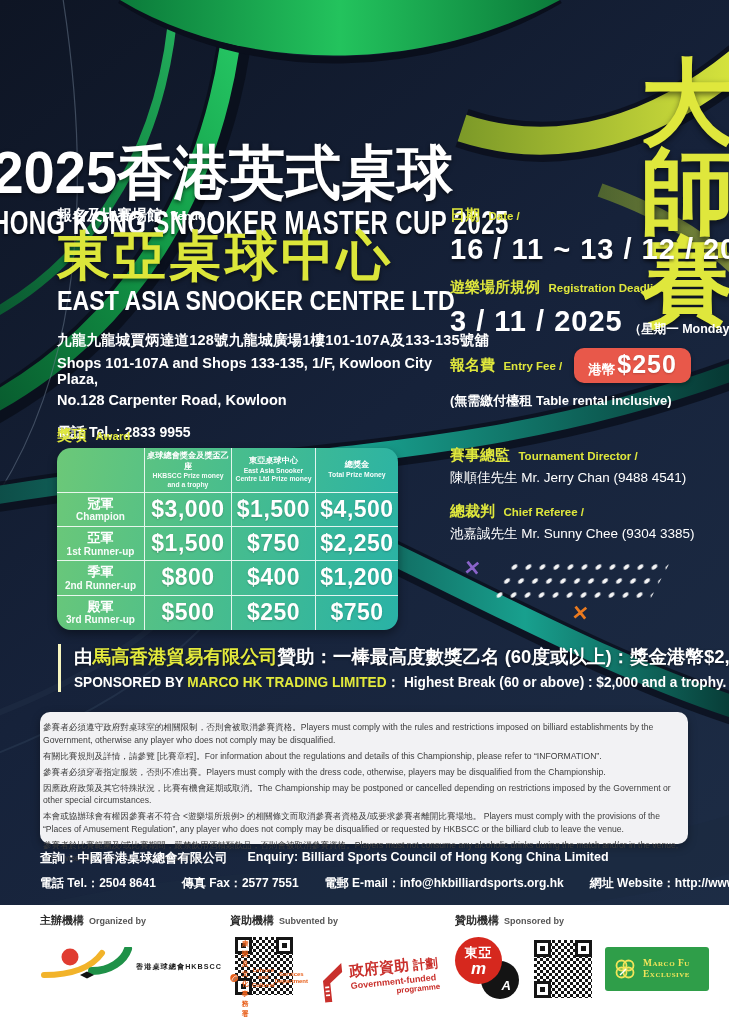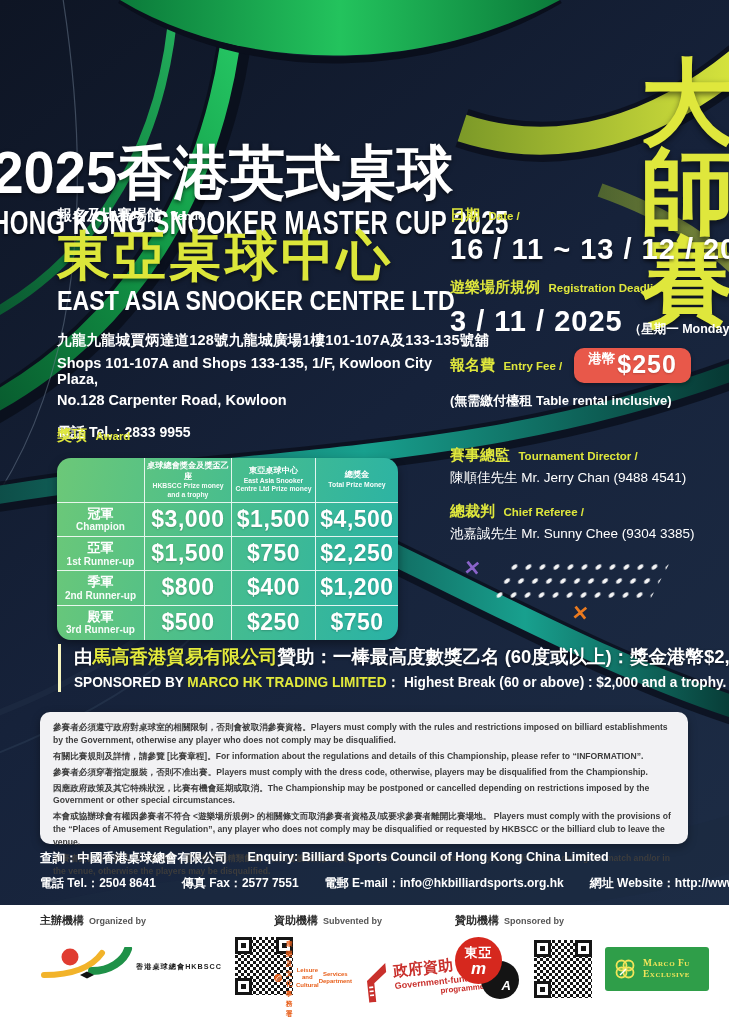--- a/index.html
+++ b/index.html
@@ -34,29 +34,29 @@
   .venue-tel{font-size:14px;font-weight:800;color:#fff;margin-top:16px;}
 
   
   .schedule{left:450px;top:206px;width:275px;color:#fff;}
   .big-date{font-size:29px;font-weight:800;letter-spacing:1px;margin:8px 0 12px;white-space:nowrap;
         text-shadow:0 2px 3px rgba(0,0,0,.5);}
   .deadline-row{display:flex;align-items:flex-end;gap:6px;margin:8px 0 10px;}
   .deadline-row .num{font-size:29px;font-weight:800;letter-spacing:1px;white-space:nowrap;}
   .deadline-row .note{font-size:12.5px;font-weight:700;white-space:nowrap;}
   .fee-row{display:flex;align-items:center;gap:12px;margin-top:6px;}
-  .fee-badge{background:#e8584a;border-radius:10px;padding:2px 14px 4px;display:inline-flex;align-items:flex-start;gap:2px;
+  .fee-badge{background:#e8584a;border-radius:10px;padding:2px 14px 4px;display:inline-flex;align-items:flex-end;gap:2px;
         box-shadow:0 2px 4px rgba(0,0,0,.35);}
   .fee-badge .cur{font-size:13.5px;font-weight:800;color:#fff;}
   .fee-badge .amt{font-size:25px;font-weight:800;color:#fff;letter-spacing:1px;}
   .fee-note{font-size:13px;font-weight:800;margin-top:9px;white-space:nowrap;}
 
   
   .award-label{left:57px;top:426px;}
-  .award-table{left:57px;top:458px;width:341px;height:182px;border-radius:14px;overflow:hidden;
+  .award-table{left:57px;top:448px;width:341px;height:182px;border-radius:14px;overflow:hidden;
      background:linear-gradient(100deg,#6cc878 0%,#47bd8e 50%,#29b2a6 100%);
      display:grid;grid-template-columns:88px 87px 84px 82px;grid-template-rows:45px repeat(4,34.2px);
      box-shadow:0 4px 10px rgba(0,0,0,.4);}
   .award-table>div{border-right:1.5px solid rgba(255,255,255,.85);border-bottom:1.5px solid rgba(255,255,255,.85);
      display:flex;flex-direction:column;align-items:center;justify-content:center;color:#fff;text-align:center;padding:1px 2px;box-sizing:border-box;}
   .award-table>div.c4{border-right:none;}
   .award-table>div.r4{border-bottom:none;}
   .hd-cn{font-size:8.2px;font-weight:800;line-height:1.3;}
   .hd-en{font-size:6.8px;font-weight:600;line-height:1.25;opacity:.95;}
   .rk-cn{font-size:13px;font-weight:800;line-height:1.2;}
@@ -78,33 +78,33 @@
 
   
   .sponsor{left:58px;top:644px;padding-left:13px;border-left:3px solid #f8f6c0;color:#fff;}
   .sp1{font-size:18.5px;font-weight:800;white-space:nowrap;text-shadow:0 1px 3px rgba(0,0,0,.5);}
   .sp2{font-size:14.5px;font-weight:800;margin-top:4px;white-space:nowrap;
        transform:scaleX(.94);transform-origin:left center;}
   .yl{color:#e3ea3c;}
 
   
   .rules{left:40px;top:712px;width:648px;height:132px;background:#f2f2f4;border-radius:10px;
-     padding:9px 13px;box-sizing:border-box;color:#3c3c3c;font-size:8.6px;line-height:1.5;font-weight:700;
+     padding:9px 3px;box-sizing:border-box;color:#3c3c3c;font-size:8.6px;line-height:1.5;font-weight:400;
      box-shadow:0 3px 8px rgba(0,0,0,.35);}
   .rules p{margin:0 0 3px;}
 
   
   .enquiry{left:40px;top:850px;color:#fff;font-weight:700;}
   .enq1{font-size:12.5px;display:flex;gap:20px;white-space:nowrap;}
   .enq2{font-size:12px;display:flex;gap:26px;margin-top:8px;white-space:nowrap;}
 
   
   .footer{position:absolute;left:0;top:905px;width:729px;height:119px;background:#ffffff;z-index:3;}
   .fgroup{position:absolute;top:8px;}
-  .g1{left:40px;} .g2{left:230px;margin-left:44px;} .g3{left:455px;}
+  .g1{left:40px;} .g2{left:230px;} .g3{left:455px;}
   .flabel{display:flex;align-items:baseline;gap:5px;}
   .flabel .cn{font-size:11px;font-weight:800;color:#2b2b2b;}
   .flabel .en{font-size:9px;font-weight:700;color:#555;}
   .logorow{display:flex;align-items:center;gap:13px;margin-top:9px;}
   .logo-col{display:flex;flex-direction:row;align-items:center;}
   .hkbscc-text{font-size:7.2px;font-weight:800;color:#1d1d1d;letter-spacing:1px;margin-top:2px;white-space:nowrap;}
   .lcsd{width:78px;text-align:center;color:#e8601c;}
   .lcsd .cn{font-size:6.8px;font-weight:800;margin-top:2px;}
   .lcsd .en{font-size:6px;font-weight:700;line-height:1.2;}
   .gov{transform:rotate(-6deg);display:flex;align-items:flex-end;gap:5px;color:#c9302c;}

